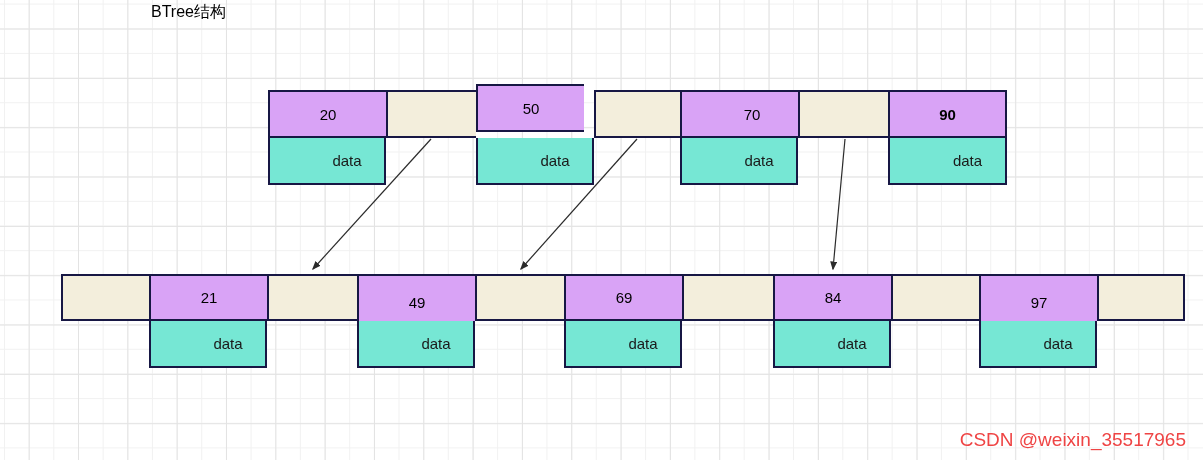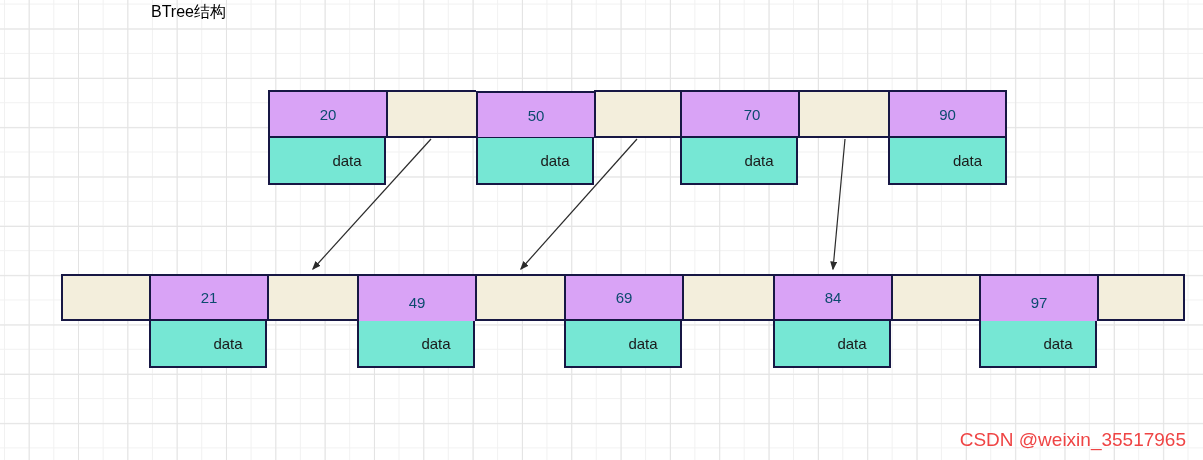--- a/index.html
+++ b/index.html
@@ -28,23 +28,23 @@
     background-position:28.7px 0,0 28.6px,4px 0,0 3.6px;
   }
   .title{
     position:absolute;left:123px;top:2px;
     font-size:16px;color:#000000;white-space:nowrap;margin-left:28px;
   }
   .cell{
     position:absolute;box-sizing:border-box;
     border:2px solid var(--border);border-right:none;
     display:flex;align-items:center;justify-content:center;
-    font-size:15px;color:#0c4a6e;line-height:1;
+    font-size:15px;color:#000000;line-height:1;
   }
-  .cell.cap{border-right:2px solid var(--border);}
+  .cell.cap{border-right:2px solid var(--border);font-weight:bold;}
   .key{background:var(--key-fill);}
   .ptr{background:var(--ptr-fill);}
   .data{
     position:absolute;box-sizing:border-box;
     border:2px solid var(--border);border-top:none;
     background:var(--data-fill);
     display:flex;align-items:center;justify-content:center;
     font-size:15px;color:#1a1a1a;line-height:1;padding-left:40px;
   }
   .arrows{position:absolute;left:0;top:0;pointer-events:none;}
@@ -55,21 +55,21 @@
 </style>
 </head>
 <body>
 
 <div class="canvas"></div>
 
 <div class="title">BTree结构</div>
 
 <div class="cell key" style="left:268px;top:90px;width:118px;height:48px">20</div>
 <div class="cell ptr" style="left:386px;top:90px;width:90px;height:48px"></div>
-<div class="cell key" style="left:476px;top:91px;width:118px;height:48px">50</div>
+<div class="cell key" style="left:476px;top:84px;width:108px;height:48px">50</div>
 <div class="cell ptr" style="left:594px;top:90px;width:86px;height:48px"></div>
 <div class="cell key" style="left:680px;top:90px;width:142px;height:48px">70</div>
 <div class="cell ptr" style="left:798px;top:90px;width:90px;height:48px"></div>
 <div class="cell key cap" style="left:888px;top:90px;width:119px;height:48px">90</div>
 
 <div class="data" style="left:268px;top:138px;width:118px;height:47px">data</div>
 <div class="data" style="left:476px;top:138px;width:118px;height:47px">data</div>
 <div class="data" style="left:680px;top:138px;width:118px;height:47px">data</div>
 <div class="data" style="left:888px;top:138px;width:119px;height:47px">data</div>
 

